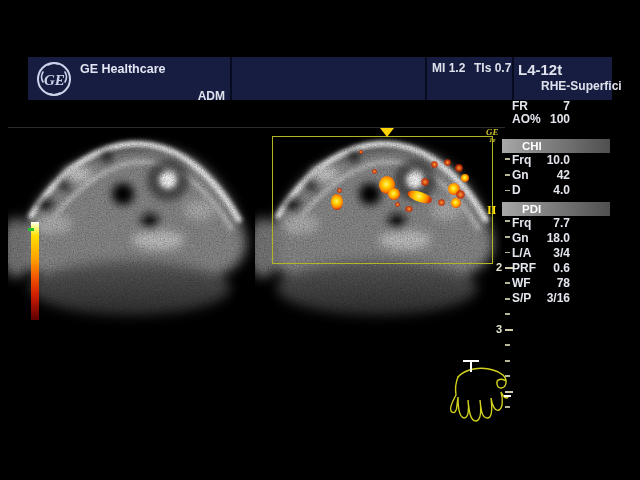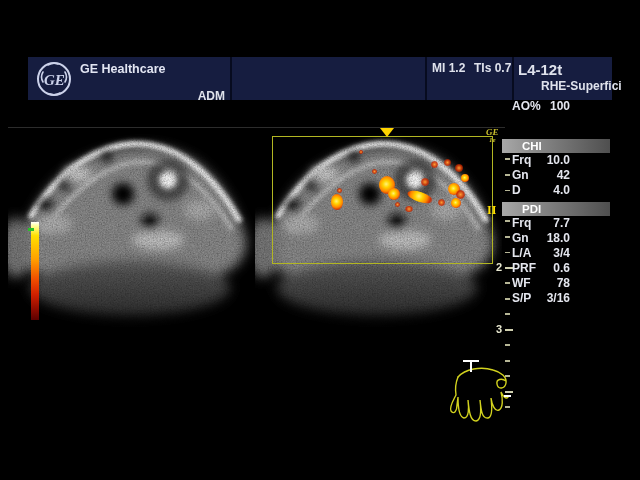--- a/index.html
+++ b/index.html
@@ -127,20 +127,24 @@
     <div class="vsep" style="left:397px"></div>
     <div class="vsep" style="left:484px"></div>
     <span class="hdr-mi">MI 1.2</span>
     <span class="hdr-tis">TIs 0.7</span>
     <span class="hdr-probe">L4-12t</span>
     <span class="hdr-exam">RHE-Superfici</span>
   </div>
 
   <div class="status">
     <div class="param-row">
+      <span>FR</span>
+      <span>7</span>
+    </div>
+    <div class="param-row">
       <span>AO%</span>
       <span>100</span>
     </div>
   </div>
 
   <div class="us-top-line"></div>
 
   <div class="us-img us-left">
     <svg width="247" height="292">
       <use href="#anatomy"></use>

